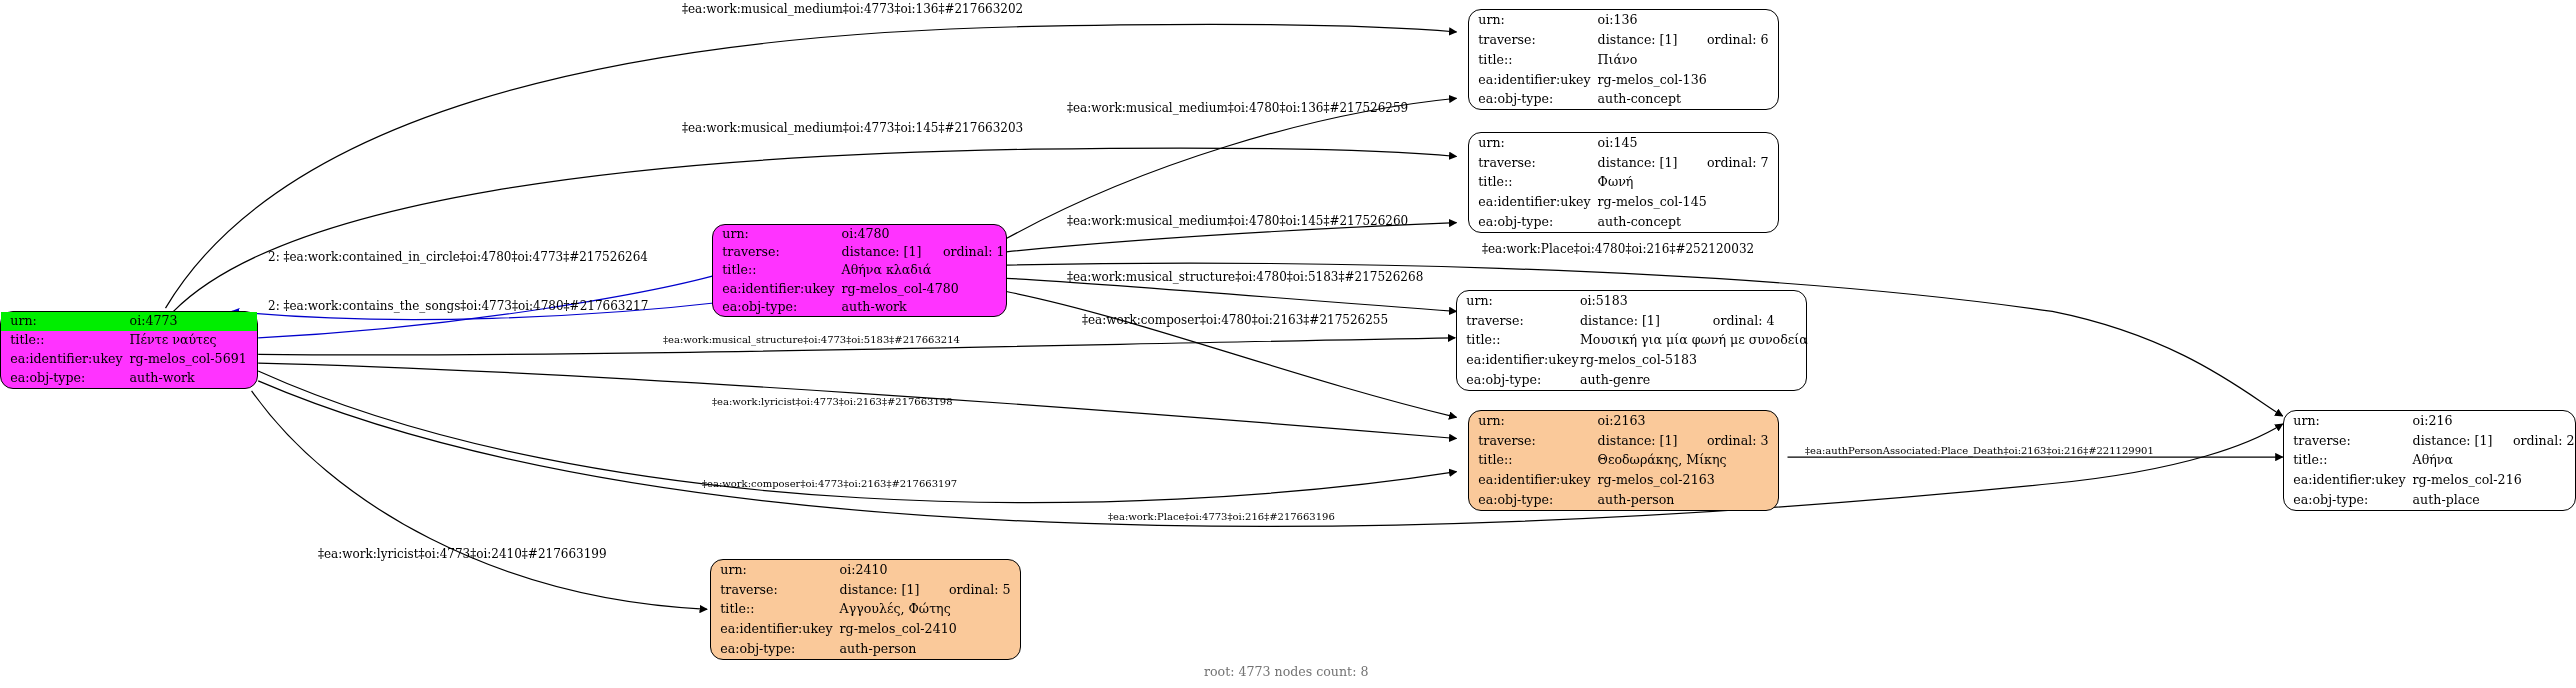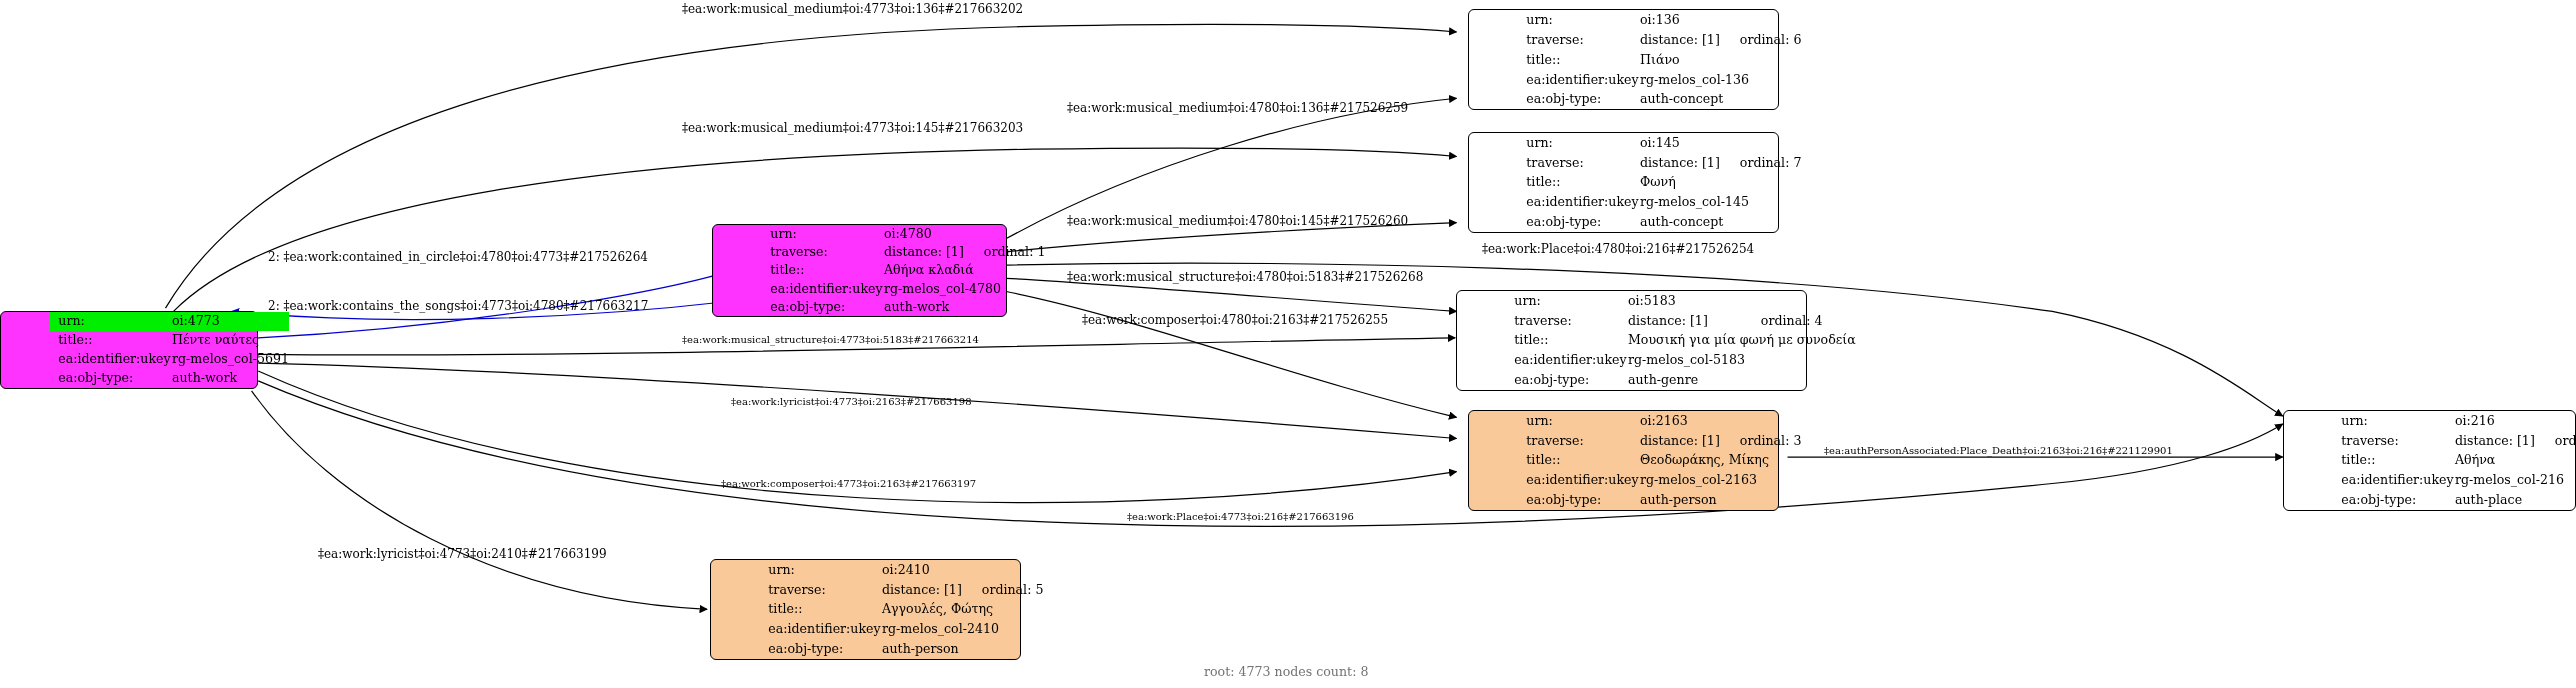--- a/index.html
+++ b/index.html
@@ -1,32 +1,32 @@
 <!DOCTYPE html>
 <html style="font-size:10.6px"><head>
 <meta charset="utf-8">
 <style>
   html,body{margin:0;padding:0;background:#ffffff;}
   body{font-family:"DejaVu Serif","Liberation Serif",serif;}
   #canvas{position:relative;width:2576px;height:689px;background:#ffffff;overflow:hidden;}
   svg#edges{position:absolute;left:0;top:0;width:2576px;height:689px;pointer-events:none;}
-  .node{position:absolute;box-sizing:border-box;border:1.1px solid #000;border-radius:6px;padding-left:48px;}
+  .node{position:absolute;box-sizing:border-box;border:1.1px solid #000;border-radius:13px;}
   .node table{border-collapse:collapse;width:100%;height:100%;}
   .node td{font-size:12.6px;color:#000;padding:0.7px 0 0.7px 0;white-space:nowrap;line-height:1.12;
            font-family:"DejaVu Serif","Liberation Serif",serif;}
   .node td.k{width:118px;padding-left:9.3px;}
   .node td.v{padding-left:1.3px;}
   .node td.ord{padding-left:20px;}
   .white{background:#ffffff;}
   .magenta{background:#ff33ff;}
   .orange{background:#fac99a;}
   .hl{background:#00ee00;}
   .edge-label{position:absolute;font-size:12px;color:#000;white-space:nowrap;
               font-family:"DejaVu Serif","Liberation Serif",serif;background:transparent;}
-  .edge-label.sm{font-size:10px;margin-left:19px;}
+  .edge-label.sm{font-size:10px;}
   .footer{position:absolute;font-size:12.6px;color:#737373;
           font-family:"DejaVu Serif","Liberation Serif",serif;text-align:right;}
 </style>
 </head>
 <body>
 
 <div id="canvas">
 
   <svg id="edges" viewBox="0 0 3891 1040">
     <defs>
@@ -301,21 +301,21 @@
   <div class="edge-label" style="left:682px;top:121px;">‡ea:work:musical_medium‡oi:4773‡oi:145‡#217663203</div>
 
   <div class="edge-label" style="left:1067px;top:101px;">‡ea:work:musical_medium‡oi:4780‡oi:136‡#217526259</div>
 
   <div class="edge-label" style="left:1067px;top:214px;">‡ea:work:musical_medium‡oi:4780‡oi:145‡#217526260</div>
 
   <div class="edge-label" style="left:268px;top:250px;">2: ‡ea:work:contained_in_circle‡oi:4780‡oi:4773‡#217526264</div>
 
   <div class="edge-label" style="left:268px;top:299px;text-align:center;">2: ‡ea:work:contains_the_songs‡oi:4773‡oi:4780‡#217663217</div>
 
-  <div class="edge-label" style="left:1482px;top:242px;">‡ea:work:Place‡oi:4780‡oi:216‡#217526254</div>
+  <div class="edge-label" style="left:1482px;top:242px;">‡ea:work:Place‡oi:4780‡oi:216‡#252120032</div>
 
   <div class="edge-label" style="left:1059px;top:270px;margin-left:8px;">‡ea:work:musical_structure‡oi:4780‡oi:5183‡#217526268</div>
 
   <div class="edge-label" style="left:1082px;top:313px;">‡ea:work:composer‡oi:4780‡oi:2163‡#217526255</div>
 
   <div class="edge-label sm" style="left:663px;top:334px;">‡ea:work:musical_structure‡oi:4773‡oi:5183‡#217663214</div>
 
   <div class="edge-label sm" style="left:712px;top:396px;">‡ea:work:lyricist‡oi:4773‡oi:2163‡#217663198</div>
 
   <div class="edge-label sm" style="left:702px;top:478px;">‡ea:work:composer‡oi:4773‡oi:2163‡#217663197</div>

